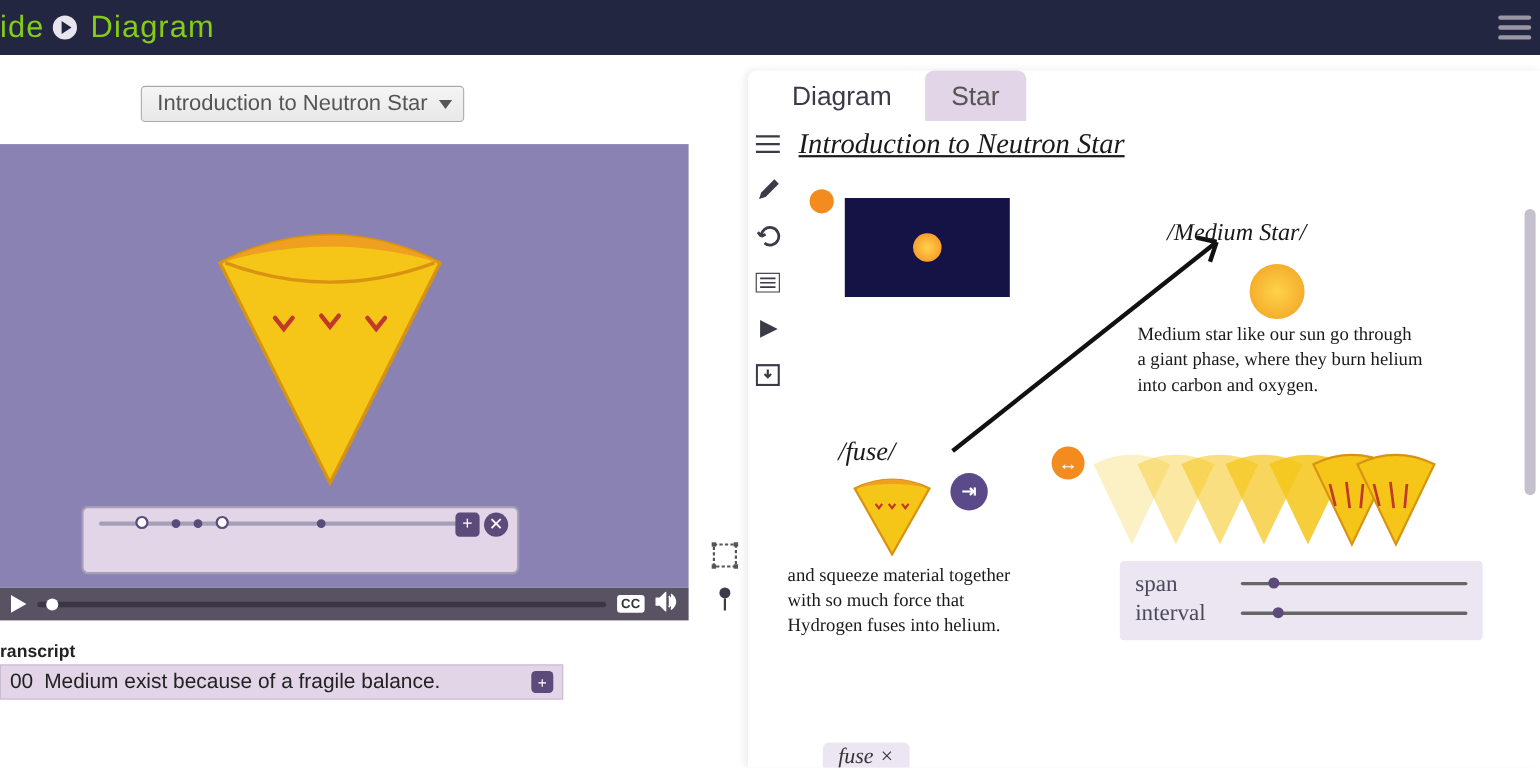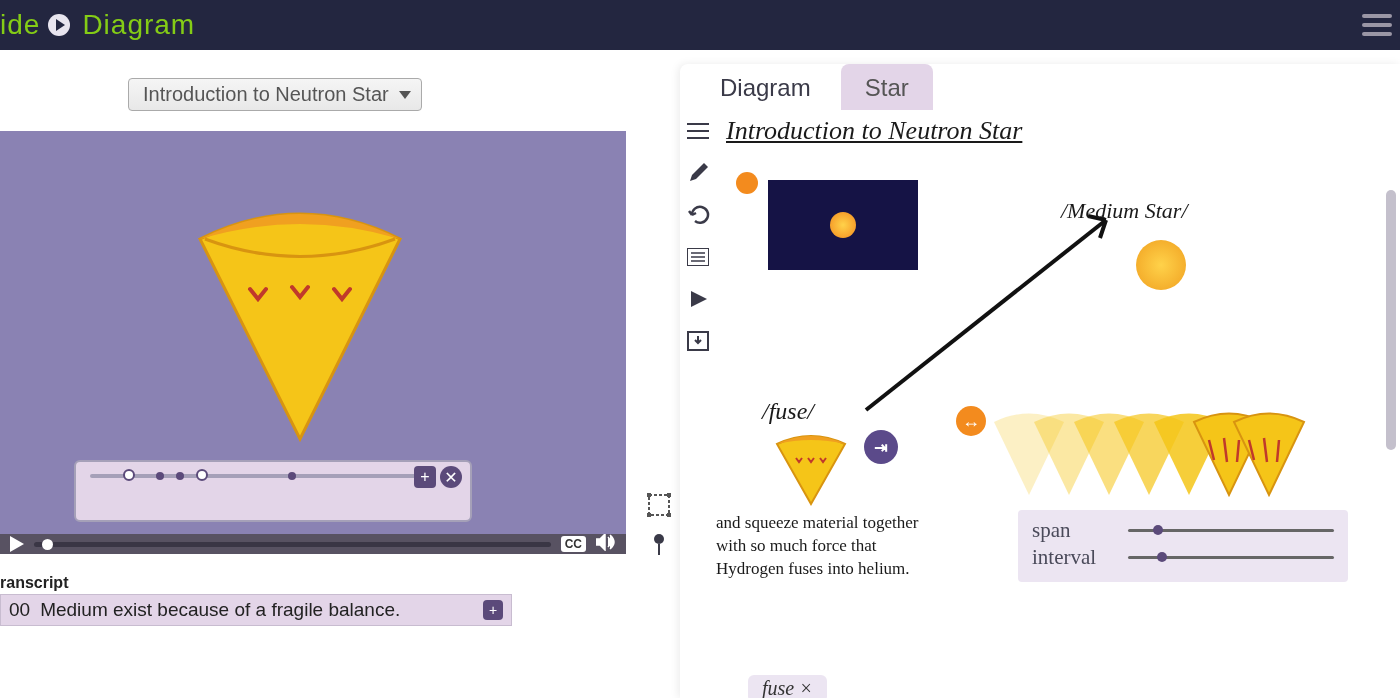--- a/index.html
+++ b/index.html
@@ -25,21 +25,21 @@
 
 .overlay-bar { position: absolute; left: 74px; bottom: 12px; width: 398px; height: 62px; background: #e3d5e8; border: 2px solid #a5a0b8; border-radius: 6px; }
 .overlay-track { position: absolute; left: 14px; right: 50px; top: 12px; height: 4px; background: #a5a0b8; border-radius: 2px; }
 .track-dot { position: absolute; top: -5px; width: 12px; height: 12px; border-radius: 50%; background: #fff; border: 2px solid #5b4a7a; }
 .track-dot.small { width: 8px; height: 8px; top: -2px; background: #5b4a7a; border: none; }
 .add-close { position: absolute; right: 8px; top: 4px; display: flex; gap: 4px; }
 .square-btn { width: 22px; height: 22px; background: #5b4a7a; color: #fff; border-radius: 4px; display: flex; align-items: center; justify-content: center; font-size: 16px; cursor: pointer; }
 .overlay-opts { position: absolute; left: 12px; bottom: 6px; display: flex; gap: 14px; color: #4a4a5a; font-size: 21px; align-items: center; }
 .radio-circ { width: 18px; height: 18px; border: 2.5px solid #4a4a5a; border-radius: 50%; display: inline-block; margin-right: 4px; vertical-align: middle; }
 
-.playbar { height: 20px; background: #585262; width: 626px; display: flex; align-items: center; padding: 0 10px; gap: 10px; }
+.playbar { height: 30px; background: #585262; width: 626px; display: flex; align-items: center; padding: 0 10px; gap: 10px; }
 .play-btn { width: 0; height: 0; border-left: 14px solid #fff; border-top: 8px solid transparent; border-bottom: 8px solid transparent; cursor: pointer; }
 .time-track { flex: 1; height: 5px; background: #3a3645; border-radius: 3px; position: relative; }
 .time-dot { position: absolute; left: 8px; top: -3px; width: 11px; height: 11px; border-radius: 50%; background: #fff; }
 .cc-badge { background: #fff; color: #333; font-weight: bold; font-size: 12px; padding: 1px 4px; border-radius: 3px; cursor: pointer; }
 .volume-icon { color: #fff; font-size: 16px; cursor: pointer; }
 
 .transcript-title { font-size: 16px; font-weight: bold; padding: 20px 0 2px 0; color: #222; }
 .transcript-row { background: #e3d5e8; border: 1px solid #c8bcd0; padding: 4px 8px; font-size: 19px; color: #222; display: flex; align-items: center; width: 512px; }
 .transcript-add { margin-left: auto; width: 20px; height: 20px; background: #5b4a7a; color: #fff; border-radius: 4px; display: flex; align-items: center; justify-content: center; font-size: 14px; cursor: pointer; }
 
@@ -223,20 +223,21 @@
           <div class="thumb1-sun"></div>
         </div>
 
         <svg class="arrow-svg" viewBox="0 0 300 250">
           <path d="M20 220 L260 30" stroke="#111" stroke-width="4" fill="none"></path>
           <path d="M260 30 l-18 -4 M260 30 l-6 18" stroke="#111" stroke-width="4" fill="none"></path>
         </svg>
 
         <div class="medium-label">/Medium Star/</div>
         <div class="medium-star"></div>
+        <div class="medium-text">Medium star like our sun go through a giant phase, where they burn helium into carbon and oxygen.</div>
 
         <div class="fuse-label">/fuse/</div>
         <div class="fuse-slice">
           <svg viewBox="0 0 78 80">
               <path d="M5 18 Q39 2 73 18 L39 78 Z" fill="#f5c518" stroke="#d89410" stroke-width="2"></path>
               <path d="M5 18 Q39 2 73 18 Q39 10 5 18 Z" fill="#f0a020"></path>
               <path d="M24 32l3 4 3-4 M36 32l3 4 3-4 M48 32l3 4 3-4" stroke="#c0392b" stroke-width="2" fill="none"></path>
             </svg>
         </div>
         <div class="purp-circ">⇥</div>

